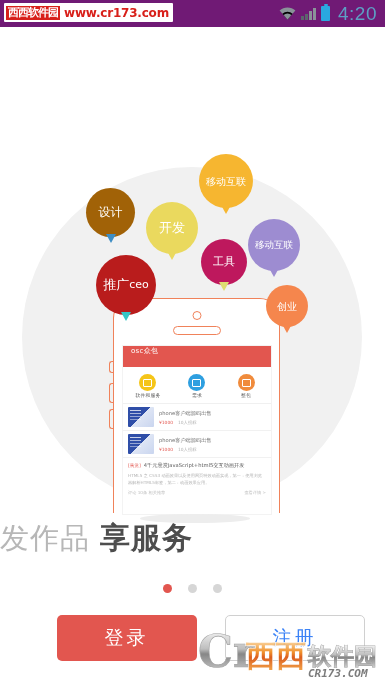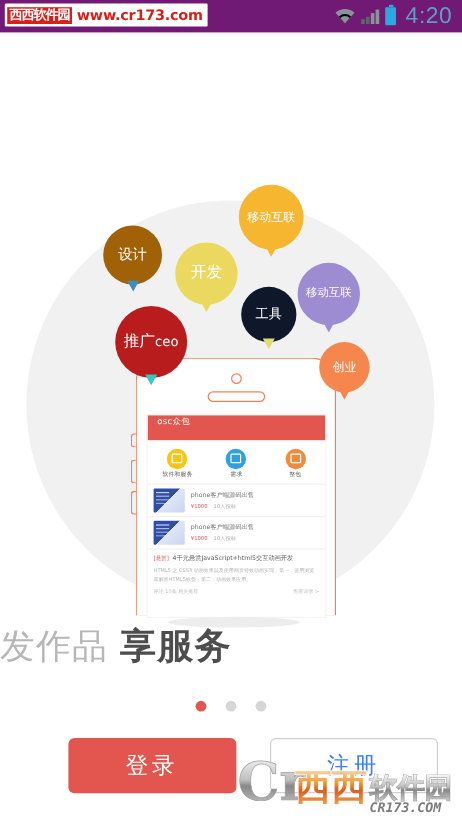--- a/index.html
+++ b/index.html
@@ -319,21 +319,21 @@
   </div>
   <div class="bubble b-dev" style="background:#ead95e;color:#ead95e">
     <span style="color:#fff">开发</span>
   </div>
   <div class="bubble b-mobile" style="background:#f6b630;color:#f6b630">
     <span style="color:#fff">移动互联</span>
   </div>
   <div class="bubble b-arch" style="background:#9d8cd1;color:#9d8cd1">
     <span style="color:#fff">移动互联</span>
   </div>
-  <div class="bubble b-tool" style="background:#0f172a;color:#dede72">
+  <div class="bubble b-tool" style="background:#be185d;color:#dede72">
     <span style="color:#fff">工具</span>
   </div>
   <div class="bubble b-ceo" style="background:#b91c1c;color:#35c6c6">
     <span style="color:#fff">推广</span>
       <span class="sm" style="color:#fff">ceo</span>
   </div>
   <div class="bubble b-startup" style="background:#f5864d;color:#f5864d">
     <span style="color:#fff">创业</span>
   </div>
 </div>

